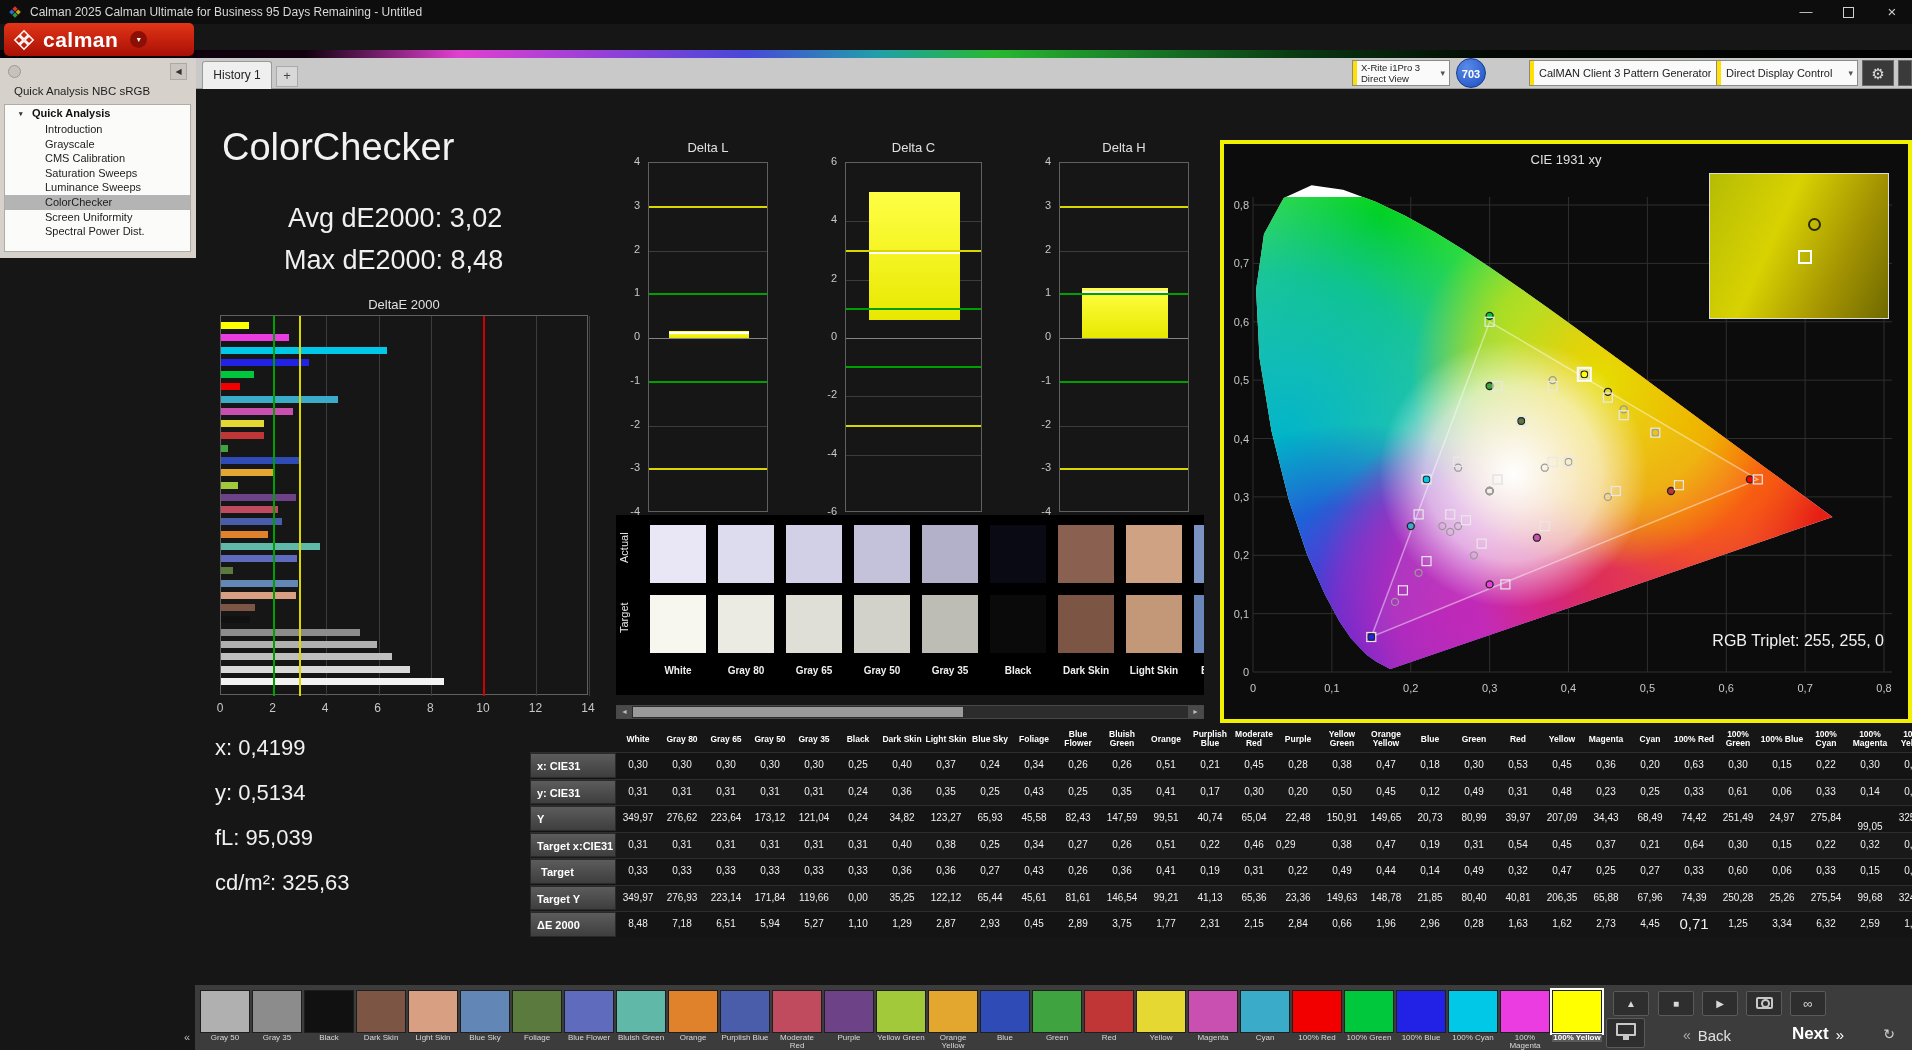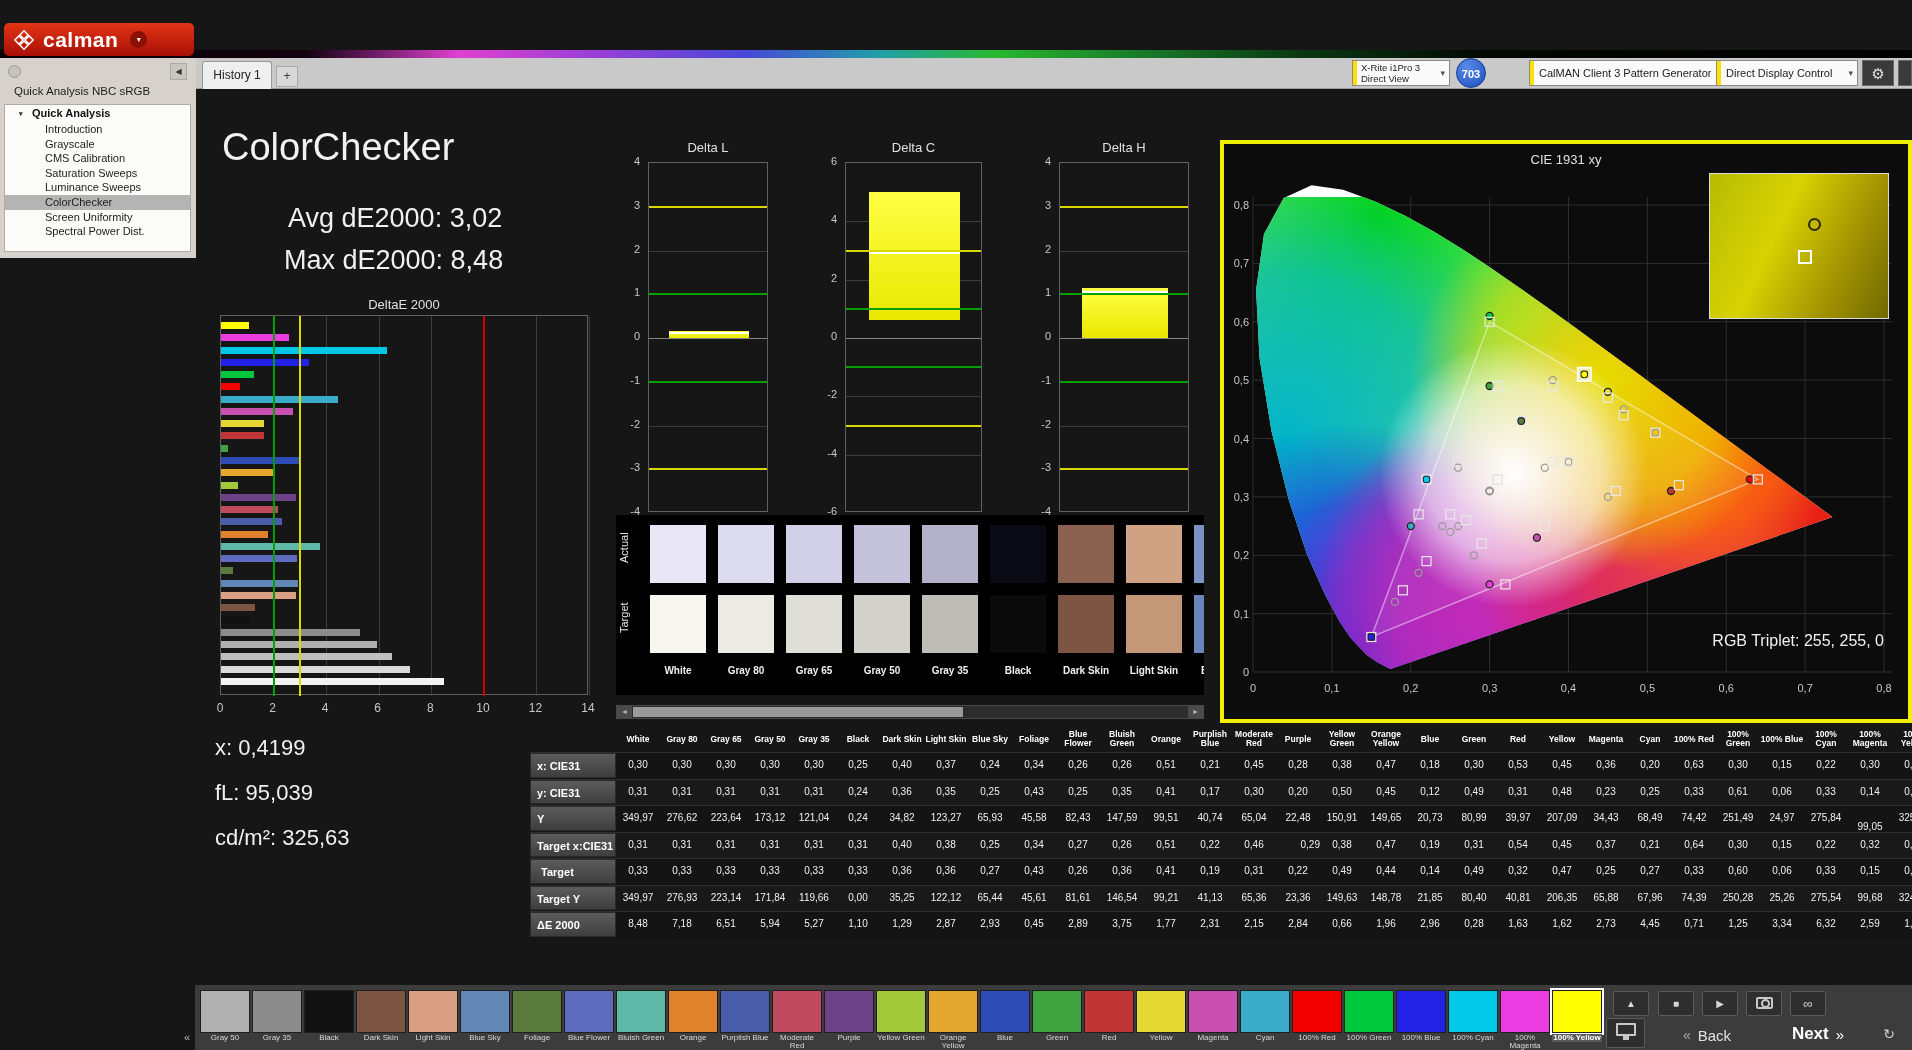--- a/index.html
+++ b/index.html
@@ -87,20 +87,32 @@
   .nx-txt{font-size:17px;font-weight:bold;color:#fff;}
   .nx-arr{font-size:15px;color:#fff;}
   .btn-refresh{position:absolute;left:1874px;top:1022px;width:30px;height:26px;text-align:center;line-height:25px;font-size:14px;color:#cfcfcf;z-index:3;}
   svg{font-family:"Liberation Sans",sans-serif;}
 </style>
 </head>
 <body>
 
 <div id="app">
 
+  <div class="titlebar">
+    <svg width="14" height="14" style="position:absolute;left:8px;top:5px;" viewBox="0 0 24 24">
+      <path d="M12 2l4.5 4.5L12 11 7.5 6.5Z" fill="#e23320"></path>
+      <path d="M17.5 7.5L22 12l-4.5 4.5L13 12Z" fill="#d4a017"></path>
+      <path d="M12 13l4.5 4.5L12 22l-4.5-4.5Z" fill="#2a9d3f"></path>
+      <path d="M2 12l4.5-4.5L11 12l-4.5 4.5Z" fill="#2a6bd4"></path>
+    </svg>
+    <div class="t-title">Calman 2025 Calman Ultimate for Business 95 Days Remaining  - Untitled</div>
+    <div class="t-btn" style="left:1786px;">—</div>
+    <div class="t-btn" style="left:1828px;"><span class="t-max-box"></span></div>
+    <div class="t-btn" style="left:1872px;font-size:15px;">×</div>
+  </div>
 
   <div class="rainbow"></div>
 
   <div class="logo-banner">
     <svg width="22" height="22" style="margin-left:9px;" viewBox="0 0 24 24">
       <g fill="none" stroke="#fff" stroke-width="1.6">
         <path d="M12 2l4.5 4.5L12 11 7.5 6.5Z"></path>
         <path d="M17.5 7.5L22 12l-4.5 4.5L13 12Z"></path>
         <path d="M12 13l4.5 4.5L12 22l-4.5-4.5Z"></path>
         <path d="M2 12l4.5-4.5L11 12l-4.5 4.5Z"></path>
@@ -495,20 +507,21 @@
         </svg></div>
     <div class="cie-inset">
       <div class="ci-c"></div>
       <div class="ci-s"></div>
     </div>
     <div class="cie-rgb">RGB Triplet: 255, 255, 0</div>
   </div>
 
   <div id="current-reading">
     <div class="cr-line">x: 0,4199</div>
+    <div class="cr-line">y: 0,5134</div>
     <div class="cr-line">fL: 95,039</div>
     <div class="cr-line">cd/m²: 325,63</div>
   </div>
 
   <div id="data-table">
       <div style="position: absolute; left: 86px; top: 0px; width: 44px; height: 26px; display: flex; align-items: center; justify-content: center; text-align: center; font-size: 8.5px; line-height: 9px; font-weight: bold; color: rgb(255, 255, 255);">White</div>
       <div style="position: absolute; left: 130px; top: 0px; width: 44px; height: 26px; display: flex; align-items: center; justify-content: center; text-align: center; font-size: 8.5px; line-height: 9px; font-weight: bold; color: rgb(255, 255, 255);">Gray 80</div>
       <div style="position: absolute; left: 174px; top: 0px; width: 44px; height: 26px; display: flex; align-items: center; justify-content: center; text-align: center; font-size: 8.5px; line-height: 9px; font-weight: bold; color: rgb(255, 255, 255);">Gray 65</div>
       <div style="position: absolute; left: 218px; top: 0px; width: 44px; height: 26px; display: flex; align-items: center; justify-content: center; text-align: center; font-size: 8.5px; line-height: 9px; font-weight: bold; color: rgb(255, 255, 255);">Gray 50</div>
       <div style="position: absolute; left: 262px; top: 0px; width: 44px; height: 26px; display: flex; align-items: center; justify-content: center; text-align: center; font-size: 8.5px; line-height: 9px; font-weight: bold; color: rgb(255, 255, 255);">Gray 35</div>
@@ -643,21 +656,21 @@
       <div style="position: absolute; left: 306px; top: 105.5px; width: 44px; height: 26.5px; line-height: 26.5px; text-align: center; font-size: 10px; color: rgb(240, 240, 240);">0,31</div>
       <div style="position: absolute; left: 350px; top: 105.5px; width: 44px; height: 26.5px; line-height: 26.5px; text-align: center; font-size: 10px; color: rgb(240, 240, 240);">0,40</div>
       <div style="position: absolute; left: 394px; top: 105.5px; width: 44px; height: 26.5px; line-height: 26.5px; text-align: center; font-size: 10px; color: rgb(240, 240, 240);">0,38</div>
       <div style="position: absolute; left: 438px; top: 105.5px; width: 44px; height: 26.5px; line-height: 26.5px; text-align: center; font-size: 10px; color: rgb(240, 240, 240);">0,25</div>
       <div style="position: absolute; left: 482px; top: 105.5px; width: 44px; height: 26.5px; line-height: 26.5px; text-align: center; font-size: 10px; color: rgb(240, 240, 240);">0,34</div>
       <div style="position: absolute; left: 526px; top: 105.5px; width: 44px; height: 26.5px; line-height: 26.5px; text-align: center; font-size: 10px; color: rgb(240, 240, 240);">0,27</div>
       <div style="position: absolute; left: 570px; top: 105.5px; width: 44px; height: 26.5px; line-height: 26.5px; text-align: center; font-size: 10px; color: rgb(240, 240, 240);">0,26</div>
       <div style="position: absolute; left: 614px; top: 105.5px; width: 44px; height: 26.5px; line-height: 26.5px; text-align: center; font-size: 10px; color: rgb(240, 240, 240);">0,51</div>
       <div style="position: absolute; left: 658px; top: 105.5px; width: 44px; height: 26.5px; line-height: 26.5px; text-align: center; font-size: 10px; color: rgb(240, 240, 240);">0,22</div>
       <div style="position: absolute; left: 702px; top: 105.5px; width: 44px; height: 26.5px; line-height: 26.5px; text-align: center; font-size: 10px; color: rgb(240, 240, 240);">0,46</div>
-      <div style="position: absolute; left: 746px; top: 105.5px; width: 44px; height: 26.5px; line-height: 26.5px; text-align: right; font-size: 10px; color: rgb(240, 240, 240);">0,29</div>
+      <div style="position: absolute; left: 746px; top: 105.5px; width: 44px; height: 26.5px; line-height: 26.5px; text-align: left; font-size: 10px; color: rgb(240, 240, 240);">0,29</div>
       <div style="position: absolute; left: 790px; top: 105.5px; width: 44px; height: 26.5px; line-height: 26.5px; text-align: center; font-size: 10px; color: rgb(240, 240, 240);">0,38</div>
       <div style="position: absolute; left: 834px; top: 105.5px; width: 44px; height: 26.5px; line-height: 26.5px; text-align: center; font-size: 10px; color: rgb(240, 240, 240);">0,47</div>
       <div style="position: absolute; left: 878px; top: 105.5px; width: 44px; height: 26.5px; line-height: 26.5px; text-align: center; font-size: 10px; color: rgb(240, 240, 240);">0,19</div>
       <div style="position: absolute; left: 922px; top: 105.5px; width: 44px; height: 26.5px; line-height: 26.5px; text-align: center; font-size: 10px; color: rgb(240, 240, 240);">0,31</div>
       <div style="position: absolute; left: 966px; top: 105.5px; width: 44px; height: 26.5px; line-height: 26.5px; text-align: center; font-size: 10px; color: rgb(240, 240, 240);">0,54</div>
       <div style="position: absolute; left: 1010px; top: 105.5px; width: 44px; height: 26.5px; line-height: 26.5px; text-align: center; font-size: 10px; color: rgb(240, 240, 240);">0,45</div>
       <div style="position: absolute; left: 1054px; top: 105.5px; width: 44px; height: 26.5px; line-height: 26.5px; text-align: center; font-size: 10px; color: rgb(240, 240, 240);">0,37</div>
       <div style="position: absolute; left: 1098px; top: 105.5px; width: 44px; height: 26.5px; line-height: 26.5px; text-align: center; font-size: 10px; color: rgb(240, 240, 240);">0,21</div>
       <div style="position: absolute; left: 1142px; top: 105.5px; width: 44px; height: 26.5px; line-height: 26.5px; text-align: center; font-size: 10px; color: rgb(240, 240, 240);">0,64</div>
       <div style="position: absolute; left: 1186px; top: 105.5px; width: 44px; height: 26.5px; line-height: 26.5px; text-align: center; font-size: 10px; color: rgb(240, 240, 240);">0,30</div>
@@ -748,21 +761,21 @@
       <div style="position: absolute; left: 702px; top: 185px; width: 44px; height: 26.5px; line-height: 26.5px; text-align: center; font-size: 10px; color: rgb(240, 240, 240);">2,15</div>
       <div style="position: absolute; left: 746px; top: 185px; width: 44px; height: 26.5px; line-height: 26.5px; text-align: center; font-size: 10px; color: rgb(240, 240, 240);">2,84</div>
       <div style="position: absolute; left: 790px; top: 185px; width: 44px; height: 26.5px; line-height: 26.5px; text-align: center; font-size: 10px; color: rgb(240, 240, 240);">0,66</div>
       <div style="position: absolute; left: 834px; top: 185px; width: 44px; height: 26.5px; line-height: 26.5px; text-align: center; font-size: 10px; color: rgb(240, 240, 240);">1,96</div>
       <div style="position: absolute; left: 878px; top: 185px; width: 44px; height: 26.5px; line-height: 26.5px; text-align: center; font-size: 10px; color: rgb(240, 240, 240);">2,96</div>
       <div style="position: absolute; left: 922px; top: 185px; width: 44px; height: 26.5px; line-height: 26.5px; text-align: center; font-size: 10px; color: rgb(240, 240, 240);">0,28</div>
       <div style="position: absolute; left: 966px; top: 185px; width: 44px; height: 26.5px; line-height: 26.5px; text-align: center; font-size: 10px; color: rgb(240, 240, 240);">1,63</div>
       <div style="position: absolute; left: 1010px; top: 185px; width: 44px; height: 26.5px; line-height: 26.5px; text-align: center; font-size: 10px; color: rgb(240, 240, 240);">1,62</div>
       <div style="position: absolute; left: 1054px; top: 185px; width: 44px; height: 26.5px; line-height: 26.5px; text-align: center; font-size: 10px; color: rgb(240, 240, 240);">2,73</div>
       <div style="position: absolute; left: 1098px; top: 185px; width: 44px; height: 26.5px; line-height: 26.5px; text-align: center; font-size: 10px; color: rgb(240, 240, 240);">4,45</div>
-      <div style="position: absolute; left: 1142px; top: 185px; width: 44px; height: 26.5px; line-height: 26.5px; text-align: center; font-size: 10px; color: rgb(240, 240, 240);">0,71</div>
+      <div style="position: absolute; left: 1142px; top: 185px; width: 44px; height: 26.5px; line-height: 26.5px; text-align: center; font-size: 15px; color: rgb(240, 240, 240);">0,71</div>
       <div style="position: absolute; left: 1186px; top: 185px; width: 44px; height: 26.5px; line-height: 26.5px; text-align: center; font-size: 10px; color: rgb(240, 240, 240);">1,25</div>
       <div style="position: absolute; left: 1230px; top: 185px; width: 44px; height: 26.5px; line-height: 26.5px; text-align: center; font-size: 10px; color: rgb(240, 240, 240);">3,34</div>
       <div style="position: absolute; left: 1274px; top: 185px; width: 44px; height: 26.5px; line-height: 26.5px; text-align: center; font-size: 10px; color: rgb(240, 240, 240);">6,32</div>
       <div style="position: absolute; left: 1318px; top: 185px; width: 44px; height: 26.5px; line-height: 26.5px; text-align: center; font-size: 10px; color: rgb(240, 240, 240);">2,59</div>
       <div style="position: absolute; left: 1362px; top: 185px; width: 44px; height: 26.5px; line-height: 26.5px; text-align: center; font-size: 10px; color: rgb(240, 240, 240);">1,08</div>
     </div>
 
   <div id="patch-strip">
       <div style="position: absolute; left: 5px; top: 5px; width: 50px; height: 43px; background: rgb(176, 176, 176); border: 1px solid rgb(30, 30, 30); box-sizing: border-box;"></div>
       <div style="position: absolute; left: 5px; top: 49px; width: 50px; text-align: center; font-size: 8px; line-height: 8px; color: rgb(216, 216, 216);">Gray 50</div>

